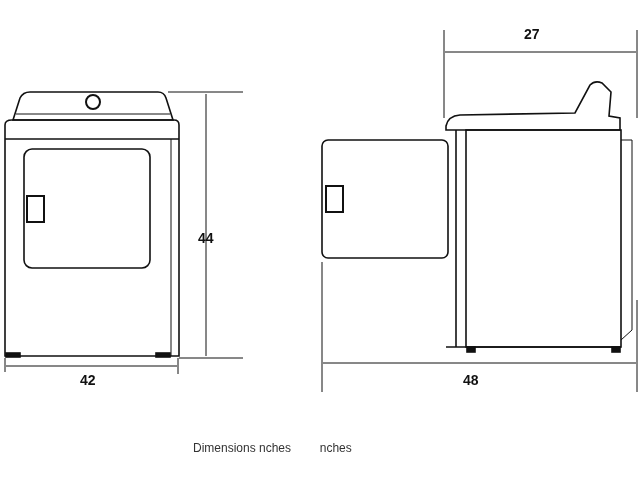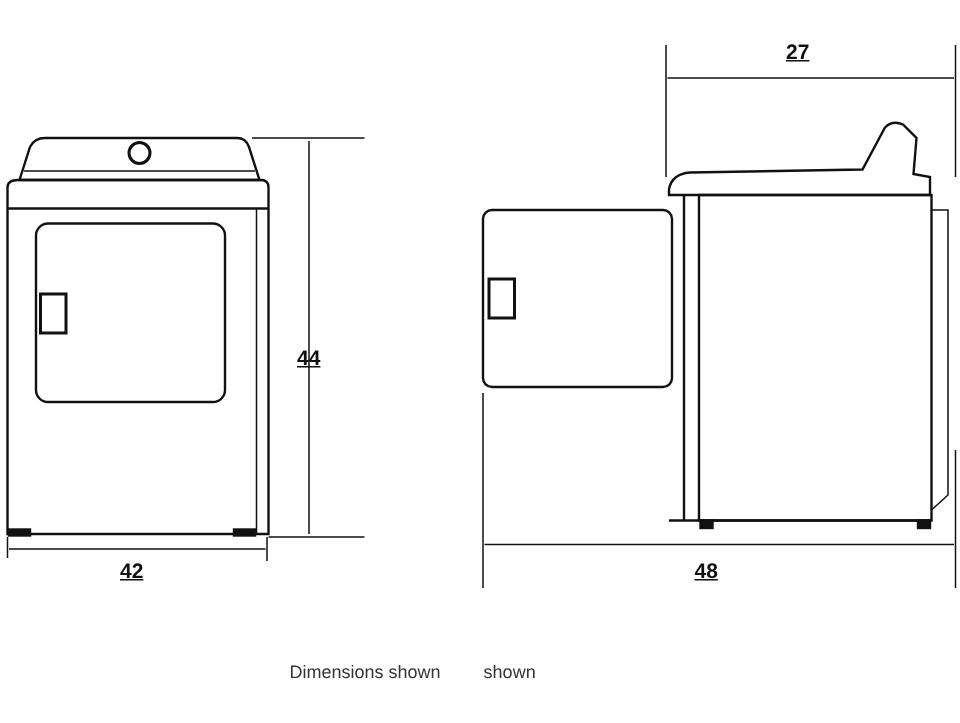--- a/index.html
+++ b/index.html
@@ -1,18 +1,18 @@
 <!DOCTYPE html>
 <html><head>
 <meta charset="utf-8">
 <style>
   html,body{margin:0;padding:0;background:#fff;}
   body{width:640px;height:482px;position:relative;overflow:hidden;font-family:"Liberation Sans",sans-serif;}
   svg{position:absolute;left:0;top:0;}
-  .dim{position:absolute;font-weight:bold;font-size:14px;color:#111;text-decoration:underline;}
+  .dim{position:absolute;font-weight:bold;font-size:14px;color:#111;}
   .caption{position:absolute;left:193px;top:441px;font-size:12px;color:#333;}
 </style>
 </head>
 <body>
 
 <svg width="640" height="482" viewBox="0 0 640 482">
   <g fill="none" stroke="#111" stroke-width="1.6">
 
     <path d="M13 120 L20 98 Q23 92 30 92 L158 92 Q164 92 166 98 L173 120 Z"></path>
     <line x1="16" y1="114" x2="170" y2="114" stroke-width="1"></line>
@@ -60,16 +60,16 @@
     <line x1="323" y1="363" x2="636" y2="363"></line>
   </g>
 </svg>
 
 <div class="dim" style="left:80px;top:372px;">42</div>
 <div class="dim" style="left:198px;top:230px;">44</div>
 <div class="dim" style="left:524px;top:26px;">27</div>
 <div class="dim" style="left:463px;top:372px;">48</div>
 
 <div class="caption">
-  <span>Dimensions shown</span>
+  <span>Dimensions nches</span>
   <span style="display:inline-block;width:22px;"></span>
-  <span>shown</span>
+  <span>nches</span>
 </div>
 
 </body></html>

